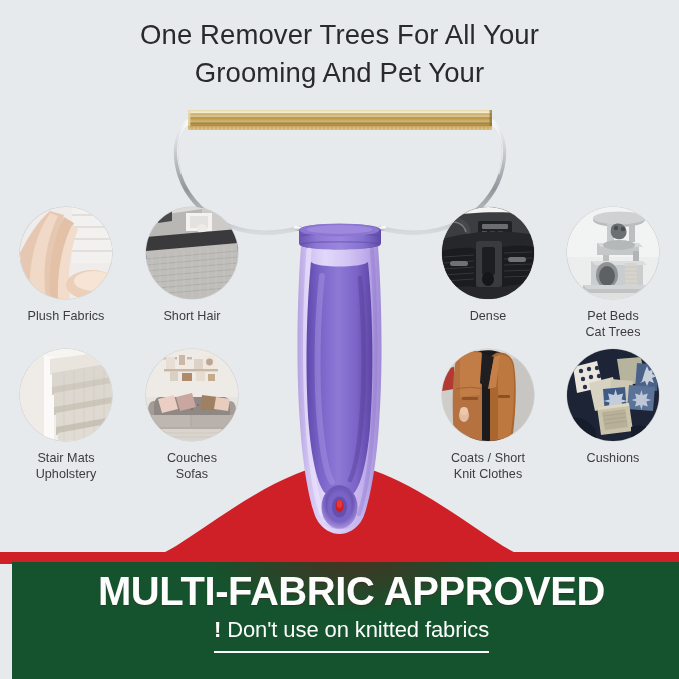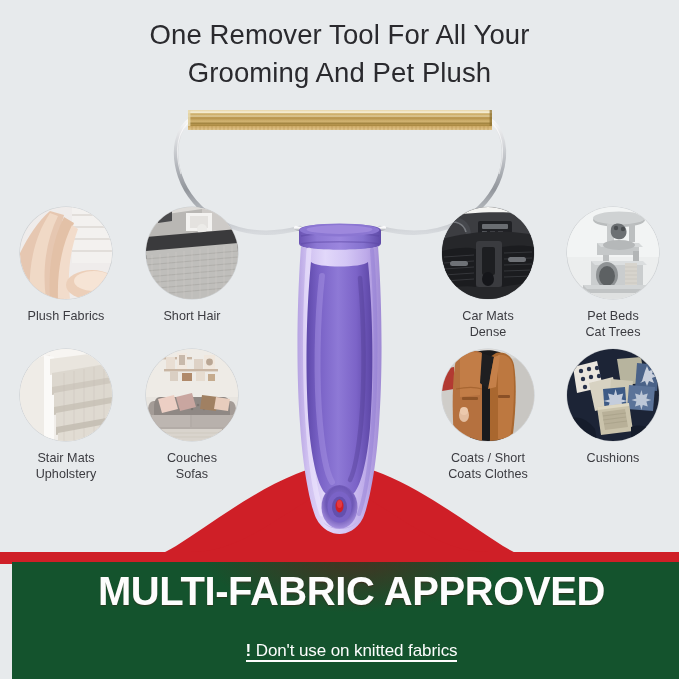--- a/index.html
+++ b/index.html
@@ -89,40 +89,39 @@
   #banner-title {
     font-size:40px;
     font-weight:bold;
     color:#fdfdfd;
     letter-spacing:-0.4px;
     line-height:1;
     text-shadow:0 1px 1px rgba(90,8,12,0.35);
   }
   #banner-sub-wrap { margin-top:7px; display:inline-block; }
   #banner-sub {
-    font-size:17px;
+    font-size:22px;
     color:#fdfdfd;
     font-weight:400;
     line-height:1.12;
     border-bottom:2.2px solid #fdfdfd;
-    padding-bottom:0;
+    padding-bottom:8px;
     display:inline-block;
     letter-spacing:-0.1px;
-    margin-top:23px;
   }
   #banner-sub .bang { font-weight:bold; }
 </style>
 </head>
 <body>
 
 <div id="page">
 
   <div id="headline">
-    <span class="hl-line">One Remover Tool For All Your</span>
-    <span class="hl-line">Grooming And Pet Plush</span>
+    <span class="hl-line">One Remover Trees For All Your</span>
+    <span class="hl-line">Grooming And Pet Your</span>
   </div>
 
   <svg id="banner-arch" viewBox="0 0 679 130" preserveAspectRatio="none">
     <path d="M0,130 L0,122 L190,122 C230,122 262,96 300,72 C320,59 339,53 339.5,53
              C340,53 359,59 379,72 C417,96 449,122 489,122 L679,122 L679,130 Z" fill="#cf1f27" opacity="0"></path>
     <path d="M130,130 C130,130 150,128 176,112 C214,88 252,58 296,40
              C316,32 330,29 339.5,29 C349,29 363,32 383,40
              C427,58 465,88 503,112 C529,128 549,130 549,130 Z" fill="#cf1f27"></path>
     <path d="M0,130 L679,130 L679,118 L489,118 C449,118 418,96 380,72
              C360,59 349,53 339.5,53 C330,53 319,59 299,72
@@ -337,21 +336,20 @@
         <g stroke="#4b4d52" stroke-width="0.7" opacity="0.8">
           <path d="M2,50 L32,48 M2,56 L32,54 M2,62 L32,60 M2,68 L32,66 M2,74 L32,72"></path>
           <path d="M62,46 L90,45 M62,52 L90,51 M62,58 L90,57 M62,64 L90,63 M62,70 L90,69"></path>
         </g>
         <rect x="8" y="54" width="18" height="5" rx="2.5" fill="#6e7176"></rect>
         <rect x="66" y="50" width="18" height="5" rx="2.5" fill="#6e7176"></rect>
         <ellipse cx="46" cy="72" rx="6" ry="7" fill="#15161a"></ellipse>
       </svg>
     </div>
     <div class="cap">
-      <span>Car Mats</span>
       <span>Dense</span>
     </div>
   </div>
 
   <div class="feat c-r1 col-4">
     <div class="circle">
       <svg viewBox="0 0 92 92">
         <rect width="92" height="92" fill="#eceeee"></rect>
         <rect x="0" y="0" width="92" height="50" fill="#f2f4f4"></rect>
         <ellipse cx="52" cy="13" rx="26" ry="7" fill="#b9bcbd"></ellipse>
@@ -488,21 +486,21 @@
         <rect x="56" y="46" width="12" height="3" rx="1" fill="#8a5026"></rect>
 
         <ellipse cx="22" cy="66" rx="5" ry="7" fill="#e3bda0"></ellipse>
         <ellipse cx="22" cy="62" rx="4" ry="4" fill="#ecc9ad"></ellipse>
 
         <path d="M14,40 C24,38 34,38 40,40" fill="none" stroke="#9c5c2a" stroke-width="1.2" opacity="0.7"></path>
       </svg>
     </div>
     <div class="cap">
       <span>Coats / Short</span>
-      <span>Coats Clothes</span>
+      <span>Knit Clothes</span>
     </div>
   </div>
 
   <div class="feat c-r2 col-4b">
     <div class="circle">
       <svg viewBox="0 0 92 92">
         <rect width="92" height="92" fill="#1c2436"></rect>
 
         <path d="M6,18 L30,12 L36,38 L10,44 Z" fill="#eae6de"></path>
         <g fill="#27314a">

